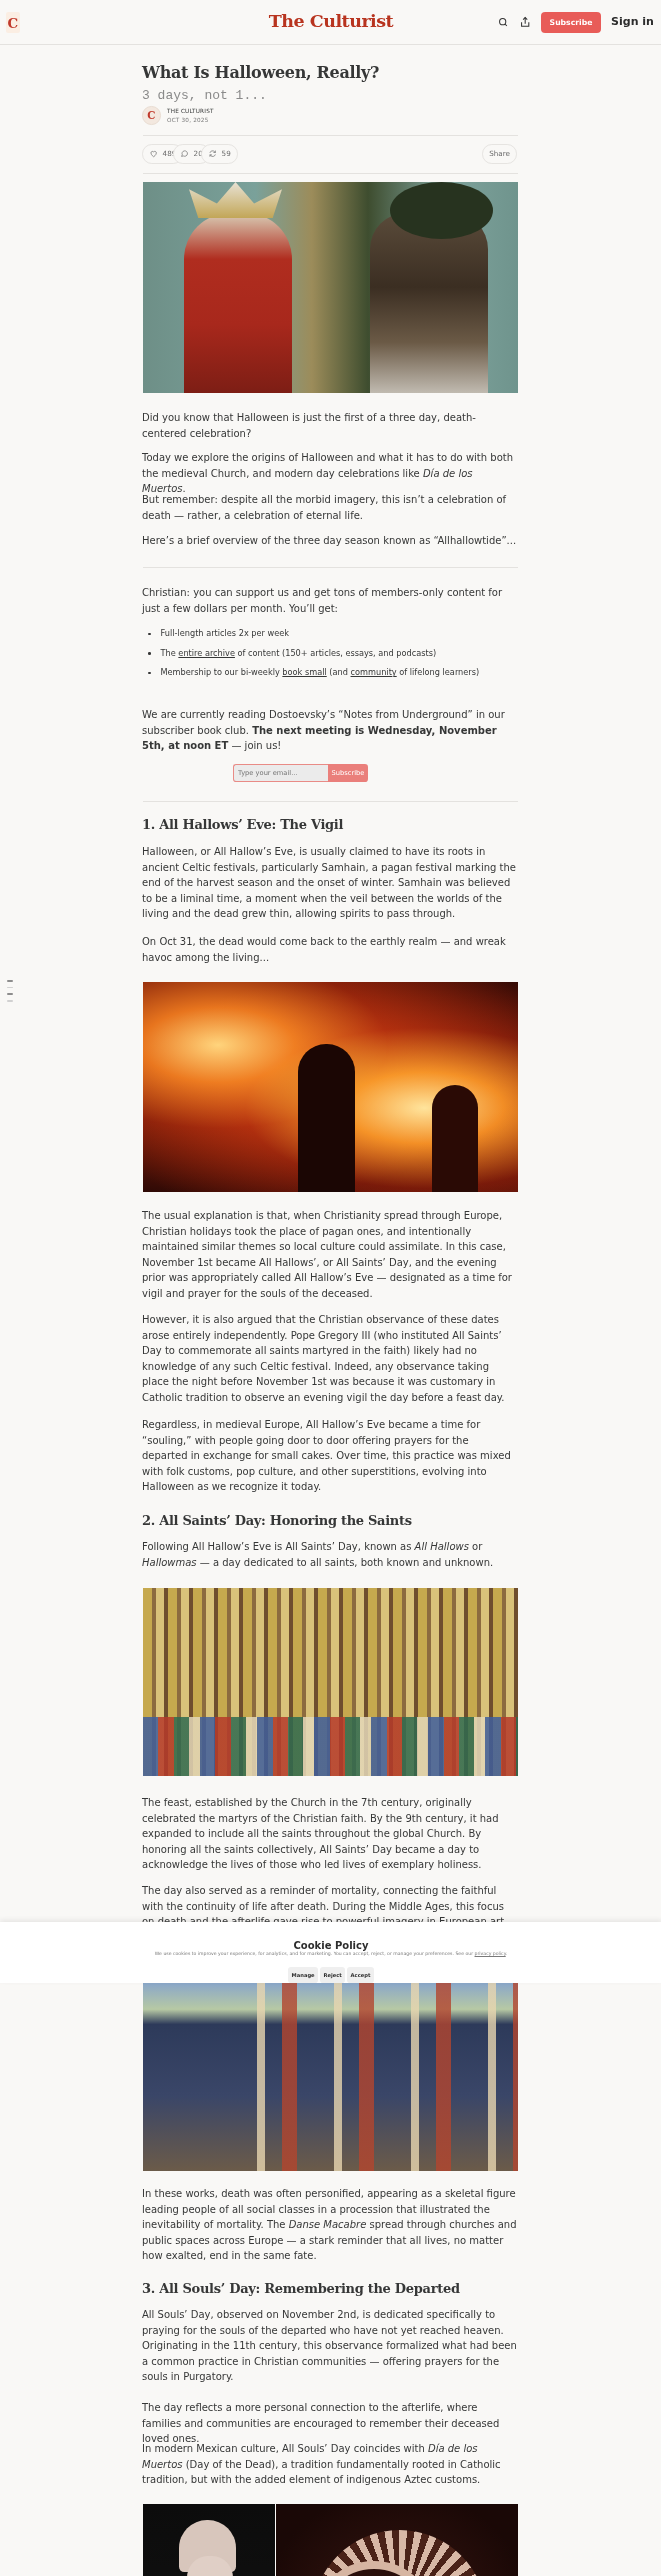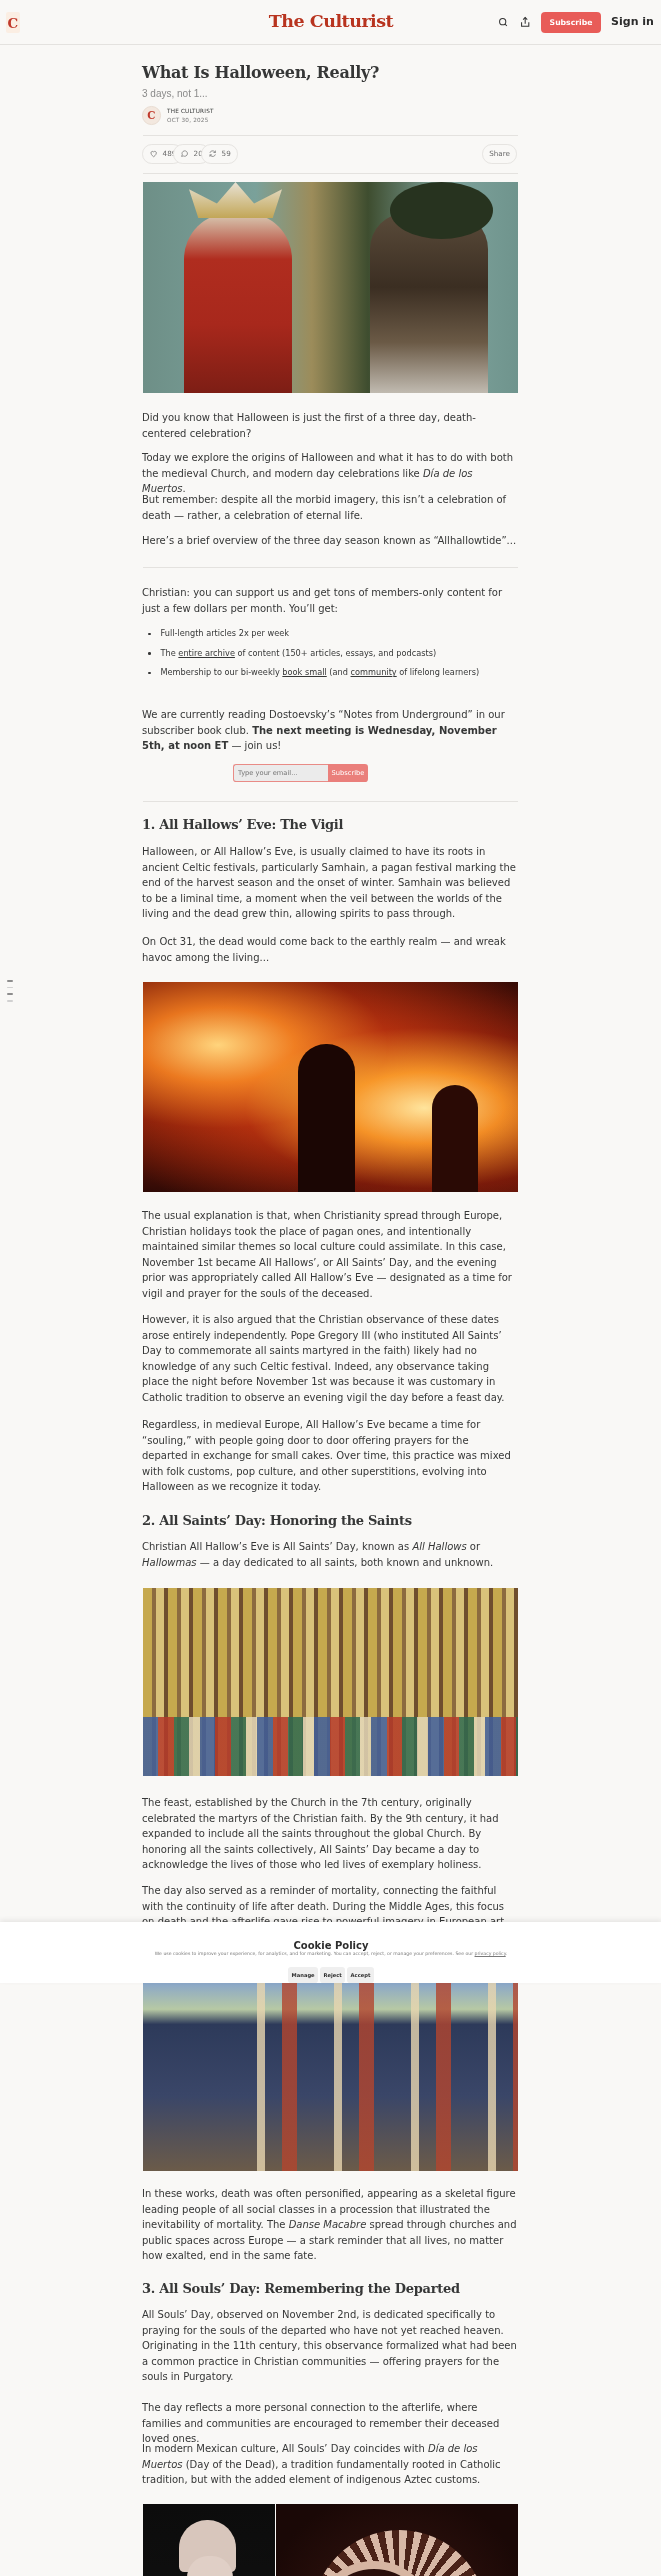--- a/index.html
+++ b/index.html
@@ -19,21 +19,21 @@
 
   
   .toc { position: absolute; left: 7.2px; top: 980px; width: 8.2px; }
   .toc i { display: block; height: 1.5px; margin-bottom: 5.2px; border-radius: 1px; background: #b8b8b8; }
   .toc i.dark { background: #8d8d8d; width: 6.2px; }
   .toc i.light { background: #d1d1d1; width: 6.2px; }
 
   
   .col { position: absolute; left: 142px; width: 375px; }
   .title { top: 63px; font-family: "DejaVu Serif", serif; font-size: 16px; font-weight: bold; color: #363737; letter-spacing: -0.3px; }
-  .subtitle { top: 88px; font-family: Liberation Sans, sans-serif; font-size: 10px; color: #8a8a8a; }
+  .subtitle { top: 88px; font-family: Liberation Mono, monospace; font-size: 13px; color: #8a8a8a; }
   .byline { top: 106px; height: 20.6px; }
   .avatar { position: absolute; left: 0; top: 0; width: 18.5px; height: 18.5px; border-radius: 50%; background: #f3e8df; border: 0.5px solid #e9ddd3; display: flex; align-items: center; justify-content: center; font-family: "DejaVu Serif", serif; font-weight: bold; color: #c0392b; font-size: 10.3px; }
   .author { position: absolute; left: 25px; top: 2.1px; font-size: 5.7px; color: #363737; letter-spacing: 0.2px; }
   .pubdate { position: absolute; left: 25px; top: 11.3px; font-size: 5.7px; color: #7a7a7a; letter-spacing: 0.2px; }
   .rule { position: absolute; left: 143px; width: 375px; height: 0.5px; background: #e4e2df; }
   .actions { top: 144px; height: 19.6px; }
   .pill { position: absolute; top: 0; height: 19.6px; border: 0.5px solid #e6e4e1; border-radius: 9.8px; display: flex; align-items: center; padding: 0 6.2px; gap: 4.1px; font-size: 7.2px; color: #6b6b6b; background: #f9f8f6; }
   .pill svg { width: 9.3px; height: 9.3px; }
 
   .img-box { position: absolute; left: 143px; width: 375px; overflow: hidden; }
@@ -156,21 +156,21 @@
 <p class="col p" style="top:934px">On Oct 31, the dead would come back to the earthly realm — and wreak havoc among the living...</p>
 <div class="img-box" style="top:982px;height:210px;background:radial-gradient(ellipse at 20% 30%,#ffd27a 0%,#e6731c 18%,#7a1c08 40%,#1a0503 75%),radial-gradient(ellipse at 75% 60%,#ffe29a 0%,#f08a22 20%,#6b1607 45%,#100302 80%);background-blend-mode:screen;">
   <div style="position:absolute;left:155px;top:62px;width:57px;height:149px;background:#1b0604;border-radius:28px 28px 0 0;"></div>
   <div style="position:absolute;left:289px;top:103px;width:46px;height:108px;background:#2a0a05;border-radius:23px 23px 0 0;"></div>
 </div>
 <p class="col p" style="top:1208px">The usual explanation is that, when Christianity spread through Europe, Christian holidays took the place of pagan ones, and intentionally maintained similar themes so local culture could assimilate. In this case, November 1st became All Hallows’, or All Saints’ Day, and the evening prior was appropriately called All Hallow’s Eve — designated as a time for vigil and prayer for the souls of the deceased.</p>
 <p class="col p" style="top:1312px">However, it is also argued that the Christian observance of these dates arose entirely independently. Pope Gregory III (who instituted All Saints’ Day to commemorate all saints martyred in the faith) likely had no knowledge of any such Celtic festival. Indeed, any observance taking place the night before November 1st was because it was customary in Catholic tradition to observe an evening vigil the day before a feast day.</p>
 <p class="col p" style="top:1417px">Regardless, in medieval Europe, All Hallow’s Eve became a time for “souling,” with people going door to door offering prayers for the departed in exchange for small cakes. Over time, this practice was mixed with folk customs, pop culture, and other superstitions, evolving into Halloween as we recognize it today.</p>
 
 <h2 class="col h2" style="top:1513px">2. All Saints’ Day: Honoring the Saints</h2>
-<p class="col p" style="top:1539px"><span>Christian All Hallow’s Eve is All Saints’ Day, known as </span><em>All Hallows</em><span> or </span><em>Hallowmas</em><span> — a day dedicated to all saints, both known and unknown.</span></p>
+<p class="col p" style="top:1539px"><span>Following All Hallow’s Eve is All Saints’ Day, known as </span><em>All Hallows</em><span> or </span><em>Hallowmas</em><span> — a day dedicated to all saints, both known and unknown.</span></p>
 <div class="img-box" style="top:1588px;height:188px;background:repeating-linear-gradient(90deg,#c6a94e 0 9.3px,#8c6b3f 9.3px 13.4px,#d9c27a 13.4px 20.6px,#6f4e2e 20.6px 25px),linear-gradient(180deg,#c8ad52,#b89a3e);">
   <div style="position:absolute;left:0;top:129px;width:375px;height:59px;background:repeating-linear-gradient(90deg,#3f5e9c 0 15.5px,#b53a2a 15.5px 31px,#2f6a4f 31px 46px,#e3d7b8 46px 57px);opacity:0.85;"></div>
 </div>
 <p class="col p" style="top:1795px">The feast, established by the Church in the 7th century, originally celebrated the martyrs of the Christian faith. By the 9th century, it had expanded to include all the saints throughout the global Church. By honoring all the saints collectively, All Saints’ Day became a day to acknowledge the lives of those who led lives of exemplary holiness.</p>
 <p class="col p" style="top:1883px">The day also served as a reminder of mortality, connecting the faithful with the continuity of life after death. During the Middle Ages, this focus on death and the afterlife gave rise to powerful imagery in European art, such</p>
 <div class="img-box" style="top:1983px;height:188px;background:linear-gradient(180deg,#8aa7c9 0%,#b7c9a4 14%,#2d3a5a 22%,#3a4668 60%,#6b5b49 100%);">
   <div style="position:absolute;left:93px;top:0;width:282px;height:188px;background:repeating-linear-gradient(90deg,transparent 0 20.6px,#e8d6b0 20.6px 29px,transparent 29px 46px,#b3452e 46px 61px,transparent 61px 77px);opacity:0.8;"></div>
 </div>
 <p class="col p" style="top:2186px"><span>In these works, death was often personified, appearing as a skeletal figure leading people of all social classes in a procession that illustrated the inevitability of mortality. The </span><em>Danse Macabre</em><span> spread through churches and public spaces across Europe — a stark reminder that all lives, no matter how exalted, end in the same fate.</span></p>
 

